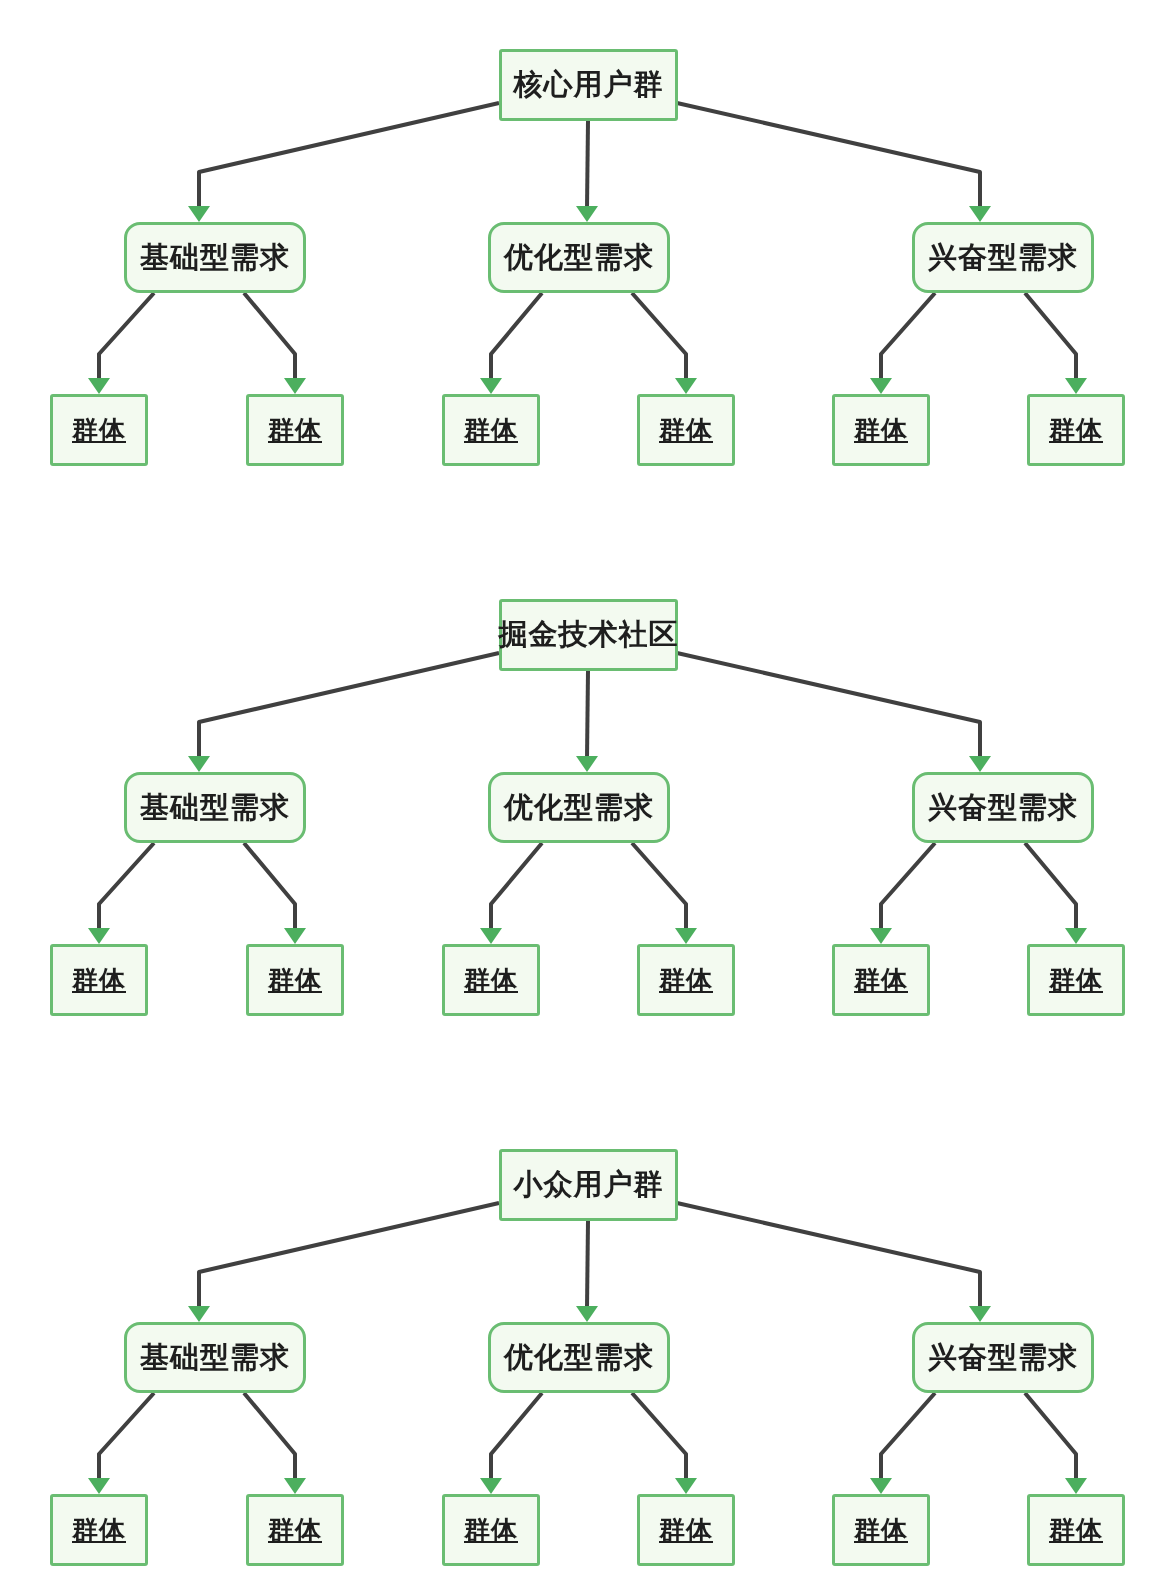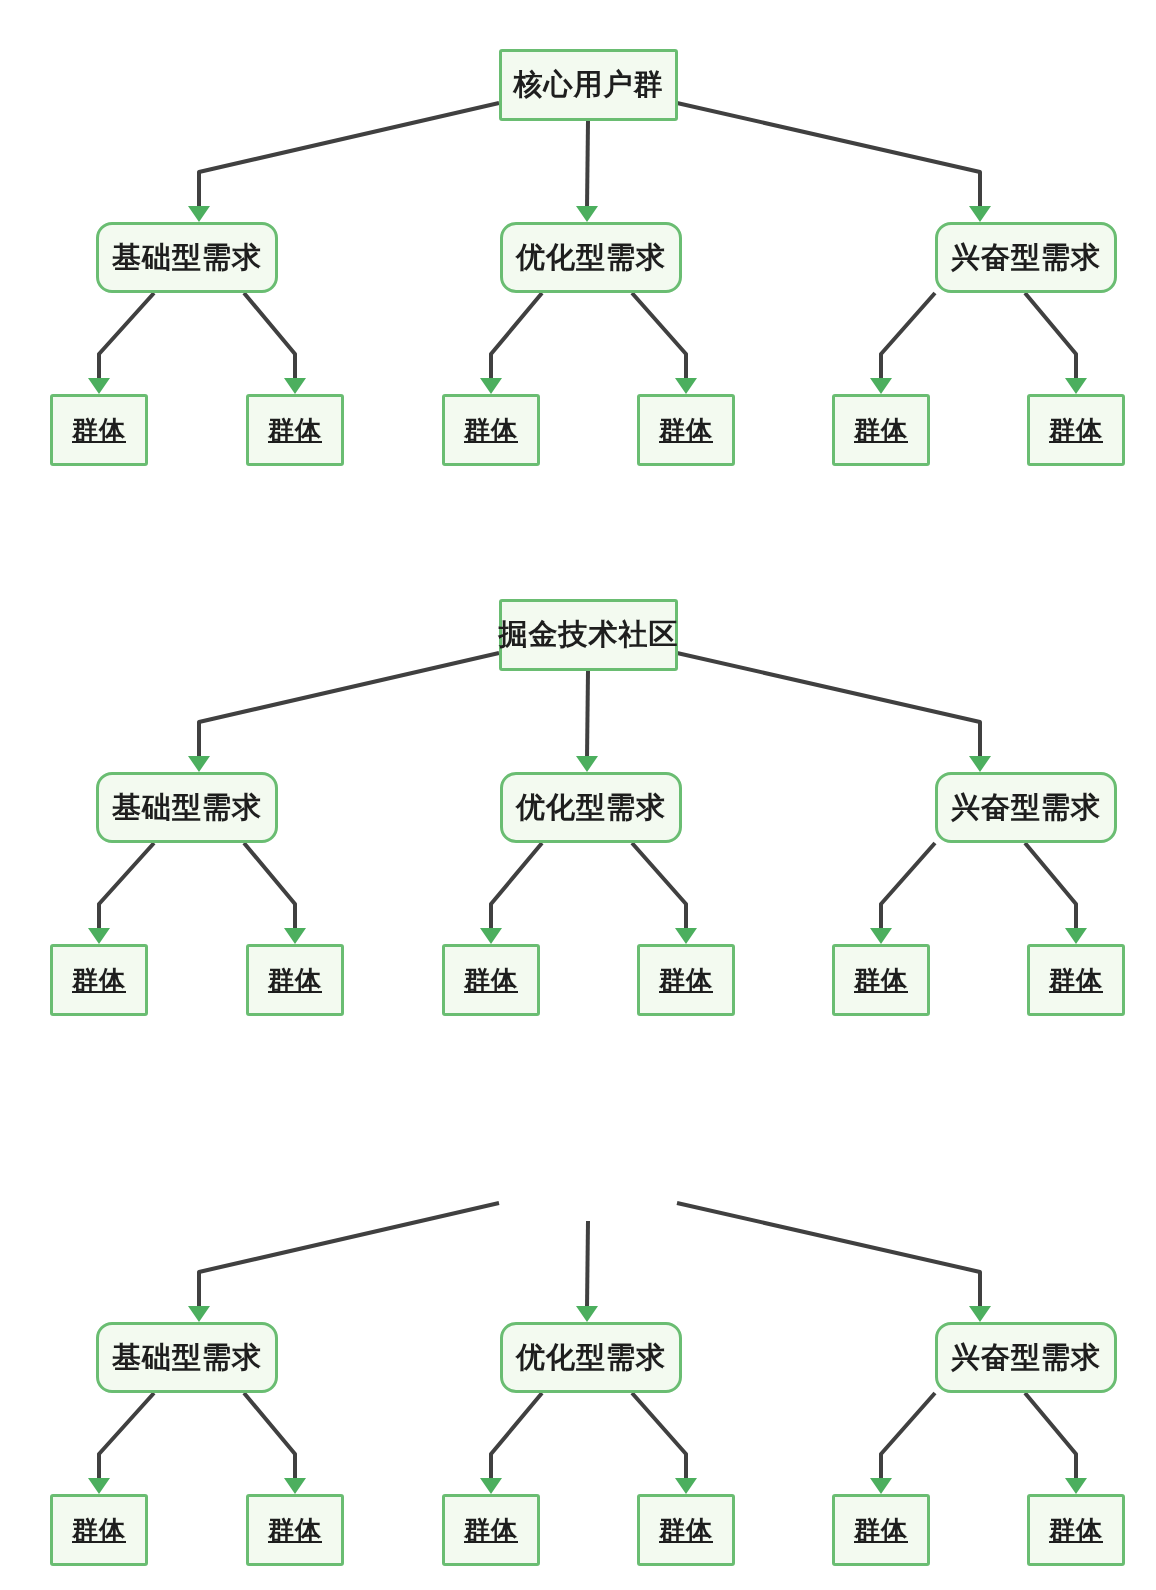--- a/index.html
+++ b/index.html
@@ -39,23 +39,23 @@
     width: 179px; height: 72px;
     border-radius: 3px;
     font-size: 29px;
   }
   .child {
     top: 222px;
     width: 182px; height: 71px;
     border-radius: 16px;
     font-size: 29px;
   }
-  .c0 { left: 96px; font-family: Liberation Serif, serif; }
-  .c1 { left: 500px; }
-  .c2 { left: 935px; }
+  .c0 { left: 124px; font-family: Liberation Serif, serif; }
+  .c1 { left: 488px; }
+  .c2 { left: 912px; }
   .leaf {
     top: 394px;
     width: 98px; height: 72px;
     border-radius: 3px;
     font-size: 26px;
     text-decoration: underline;
   }
   .l0 { left: 50px; }
   .l1 { left: 246px; }
   .l2 { left: 442px; }
@@ -134,20 +134,21 @@
     <div class="node child c2">兴奋型需求</div>
     <div class="node leaf l0">群体</div>
     <div class="node leaf l1">群体</div>
     <div class="node leaf l2">群体</div>
     <div class="node leaf l3">群体</div>
     <div class="node leaf l4">群体</div>
     <div class="node leaf l5">群体</div>
   </div>
 
   <div class="tree t2">
+    <div class="node root">小众用户群</div>
     <div class="node child c0">基础型需求</div>
     <div class="node child c1">优化型需求</div>
     <div class="node child c2">兴奋型需求</div>
     <div class="node leaf l0">群体</div>
     <div class="node leaf l1">群体</div>
     <div class="node leaf l2">群体</div>
     <div class="node leaf l3">群体</div>
     <div class="node leaf l4">群体</div>
     <div class="node leaf l5">群体</div>
   </div>

